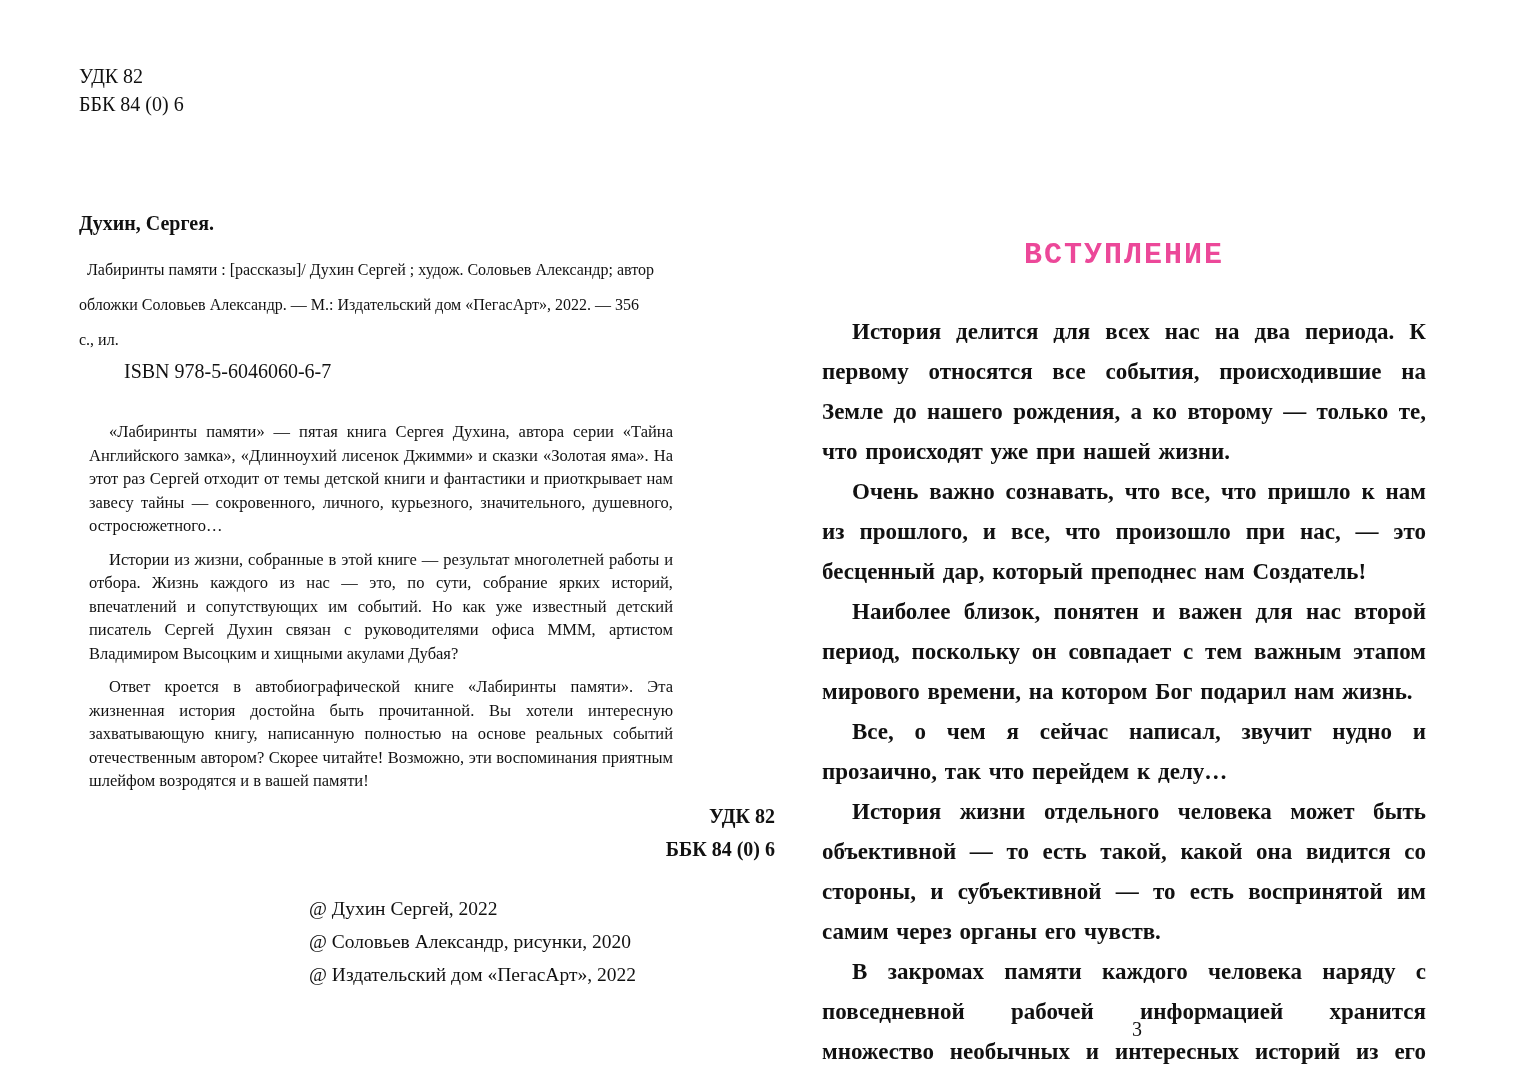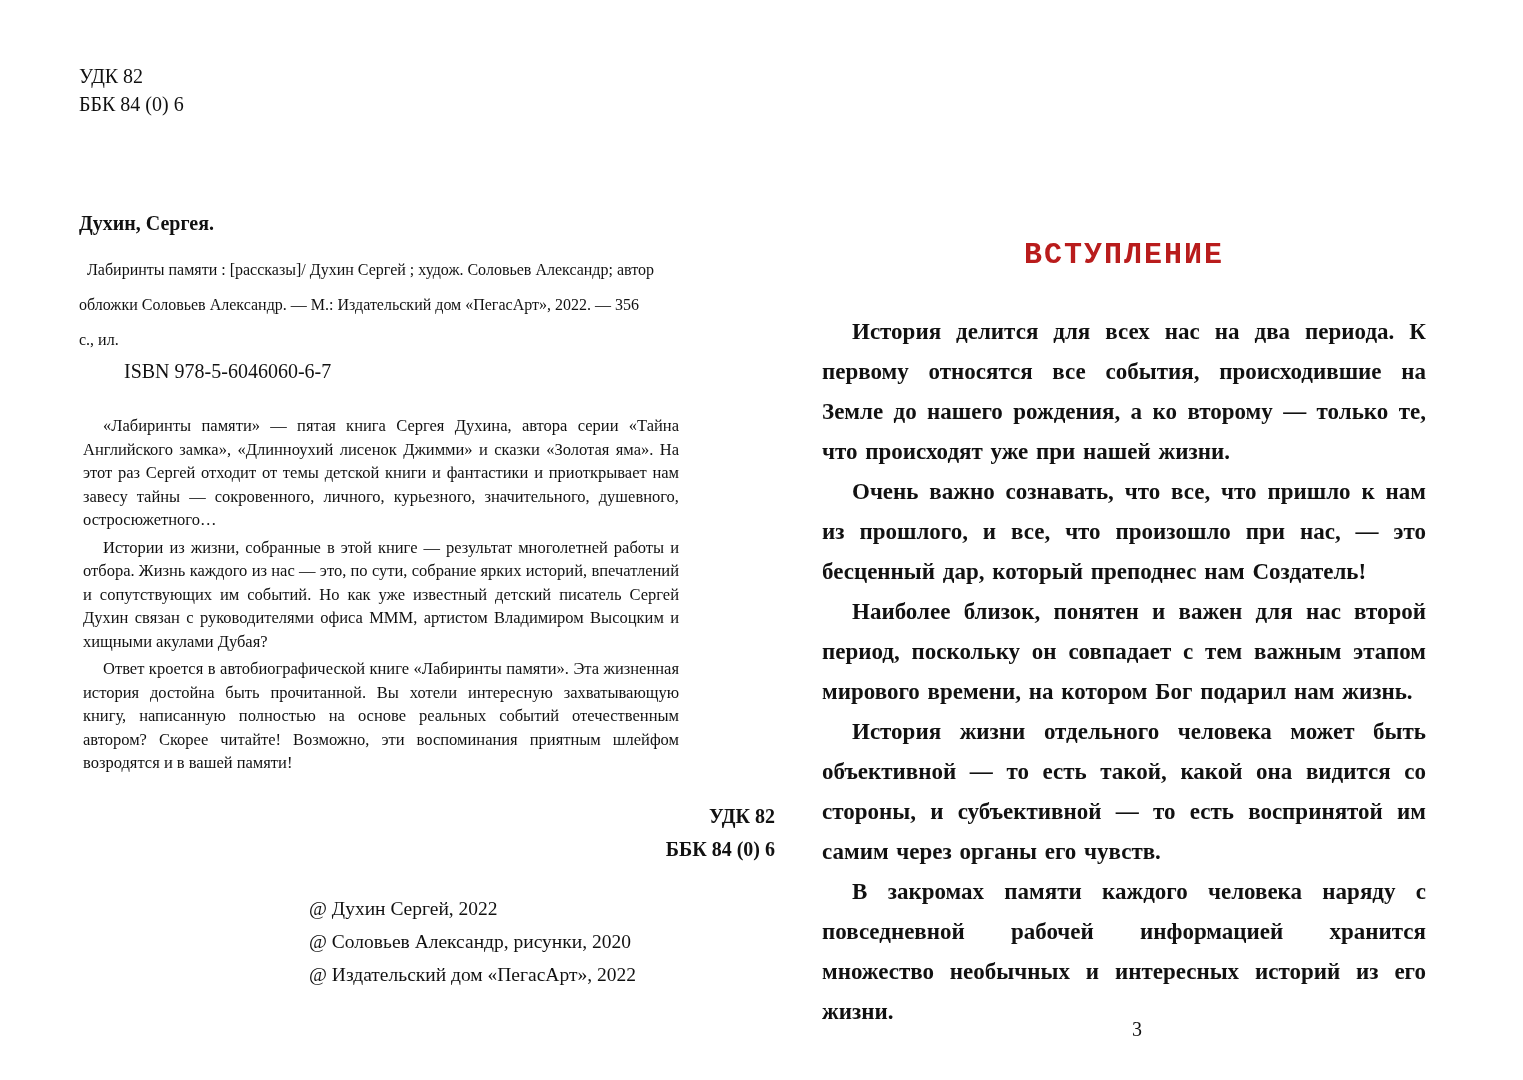--- a/index.html
+++ b/index.html
@@ -57,21 +57,21 @@
     top: 360px;
     font-size: 20px;
   }
   .annotation {
     position: absolute;
     left: 0;
     top: 410px;
     width: 604px;
   }
   .annotation p {
-    margin: 4px;
+    margin: 10px;
     font-size: 16.5px;
     line-height: 23.5px;
     text-align: justify;
     text-indent: 20px;
   }
   .udk-bottom {
     position: absolute;
     right: -88px;
     top: 800px;
     width: 690px;
@@ -100,21 +100,21 @@
   .chapter-title {
     position: absolute;
     left: 0;
     top: 238px;
     width: 604px;
     text-align: center;
     font-family: "Liberation Mono", "DejaVu Sans Mono", monospace;
     font-weight: bold;
     font-size: 30px;
     letter-spacing: 2px;
-    color: #b91c1c;
+    color: #ec4899;
   }
   .body-text {
     position: absolute;
     left: 0;
     top: 312px;
     width: 604px;
     font-weight: bold;
   }
   .body-text p {
     margin: 0;
@@ -167,20 +167,21 @@
   </div>
 
   <div class="right-page">
 
     <div class="chapter-title">ВСТУПЛЕНИЕ</div>
 
     <div class="body-text">
       <p>История делится для всех нас на два периода. К первому относятся все события, происходившие на Земле до нашего рождения, а ко второму — только те, что происходят уже при нашей жизни.</p>
       <p>Очень важно сознавать, что все, что пришло к нам из прошлого, и все, что произошло при нас, — это бесценный дар, который преподнес нам Создатель!</p>
       <p>Наиболее близок, понятен и важен для нас второй период, поскольку он совпадает с тем важным этапом мирового времени, на котором Бог подарил нам жизнь.</p>
+      <p>Все, о чем я сейчас написал, звучит нудно и прозаично, так что перейдем к делу…</p>
       <p>История жизни отдельного человека может быть объективной — то есть такой, какой она видится со стороны, и субъективной — то есть воспринятой им самим через органы его чувств.</p>
       <p>В закромах памяти каждого человека наряду с повседневной рабочей информацией хранится множество необычных и интересных историй из его жизни.</p>
     </div>
 
     <div class="page-number">3</div>
 
   </div>
 
 </div>
 

